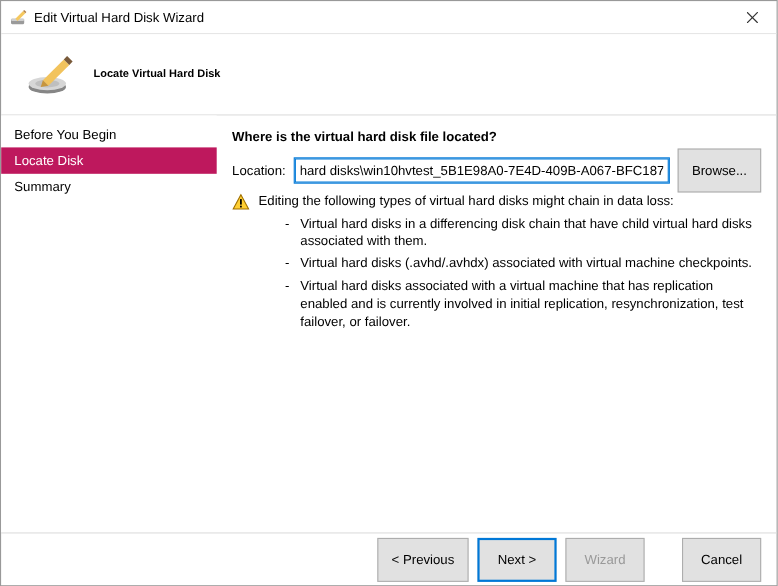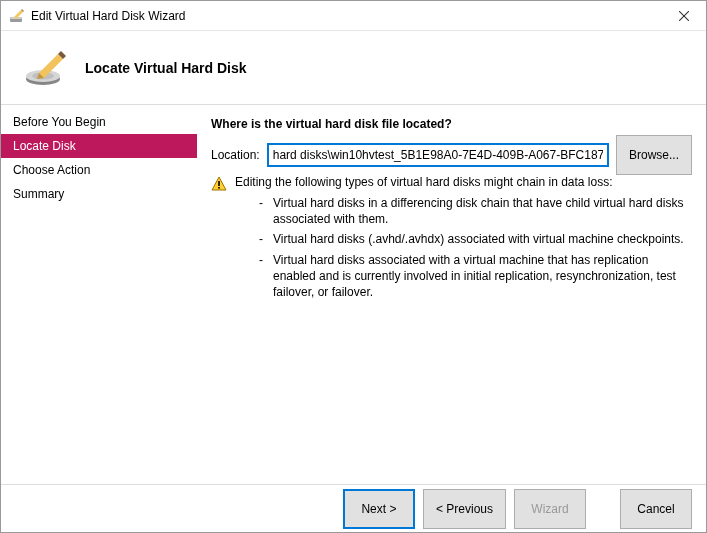--- a/index.html
+++ b/index.html
@@ -36,21 +36,21 @@
     }
 
     .header {
       height: 73px;
       display: flex;
       align-items: center;
       padding: 0 16px 0 24px;
       gap: 18px;
     }
     .header-icon { width: 42px; height: 38px; }
-    .header-title { font-size: 14px; font-weight: 600; color: #000; }
+    .header-title { font-size: 10px; font-weight: 600; color: #000; }
 
     .body {
       flex: 1;
       display: flex;
       border-top: 1px solid #ddd;
       min-height: 0;
     }
     .sidebar {
       width: 196px;
       background: #fff;
@@ -172,21 +172,20 @@
       <polygon points="14,24 19,29 12,30" fill="#c7953c"></polygon>
     </svg>
   </span>
   <div class="header-title">Locate Virtual Hard Disk</div>
 </div>
 
 <div class="body">
   <div class="sidebar">
     <div class="side-item">Before You Begin</div>
     <div class="side-item active">Locate Disk</div>
-    <div class="side-item">Choose Action</div>
     <div class="side-item">Summary</div>
   </div>
 
   <div class="main">
     <div class="prompt">Where is the virtual hard disk file located?</div>
 
     <div class="locrow">
       <label>Location:</label>
       <input type="text" value="hard disks\win10hvtest_5B1E98A0-7E4D-409B-A067-BFC187A01F00.avhdx" style="">
       <button class="btn">Browse...</button>
@@ -206,18 +205,18 @@
           <li>Virtual hard disks in a differencing disk chain that have child virtual hard disks associated with them.</li>
           <li>Virtual hard disks (.avhd/.avhdx) associated with virtual machine checkpoints.</li>
           <li>Virtual hard disks associated with a virtual machine that has replication enabled and is currently involved in initial replication, resynchronization, test failover, or failover.</li>
         </ul>
       </div>
     </div>
   </div>
 </div>
 
 <div class="footer">
+  <button class="btn">&lt; Previous</button>
   <button class="btn primary">Next &gt;</button>
-  <button class="btn">&lt; Previous</button>
   <button class="btn disabled">Wizard</button>
   <span class="spacer"></span>
   <button class="btn">Cancel</button>
 </div>
 
 </body></html>

